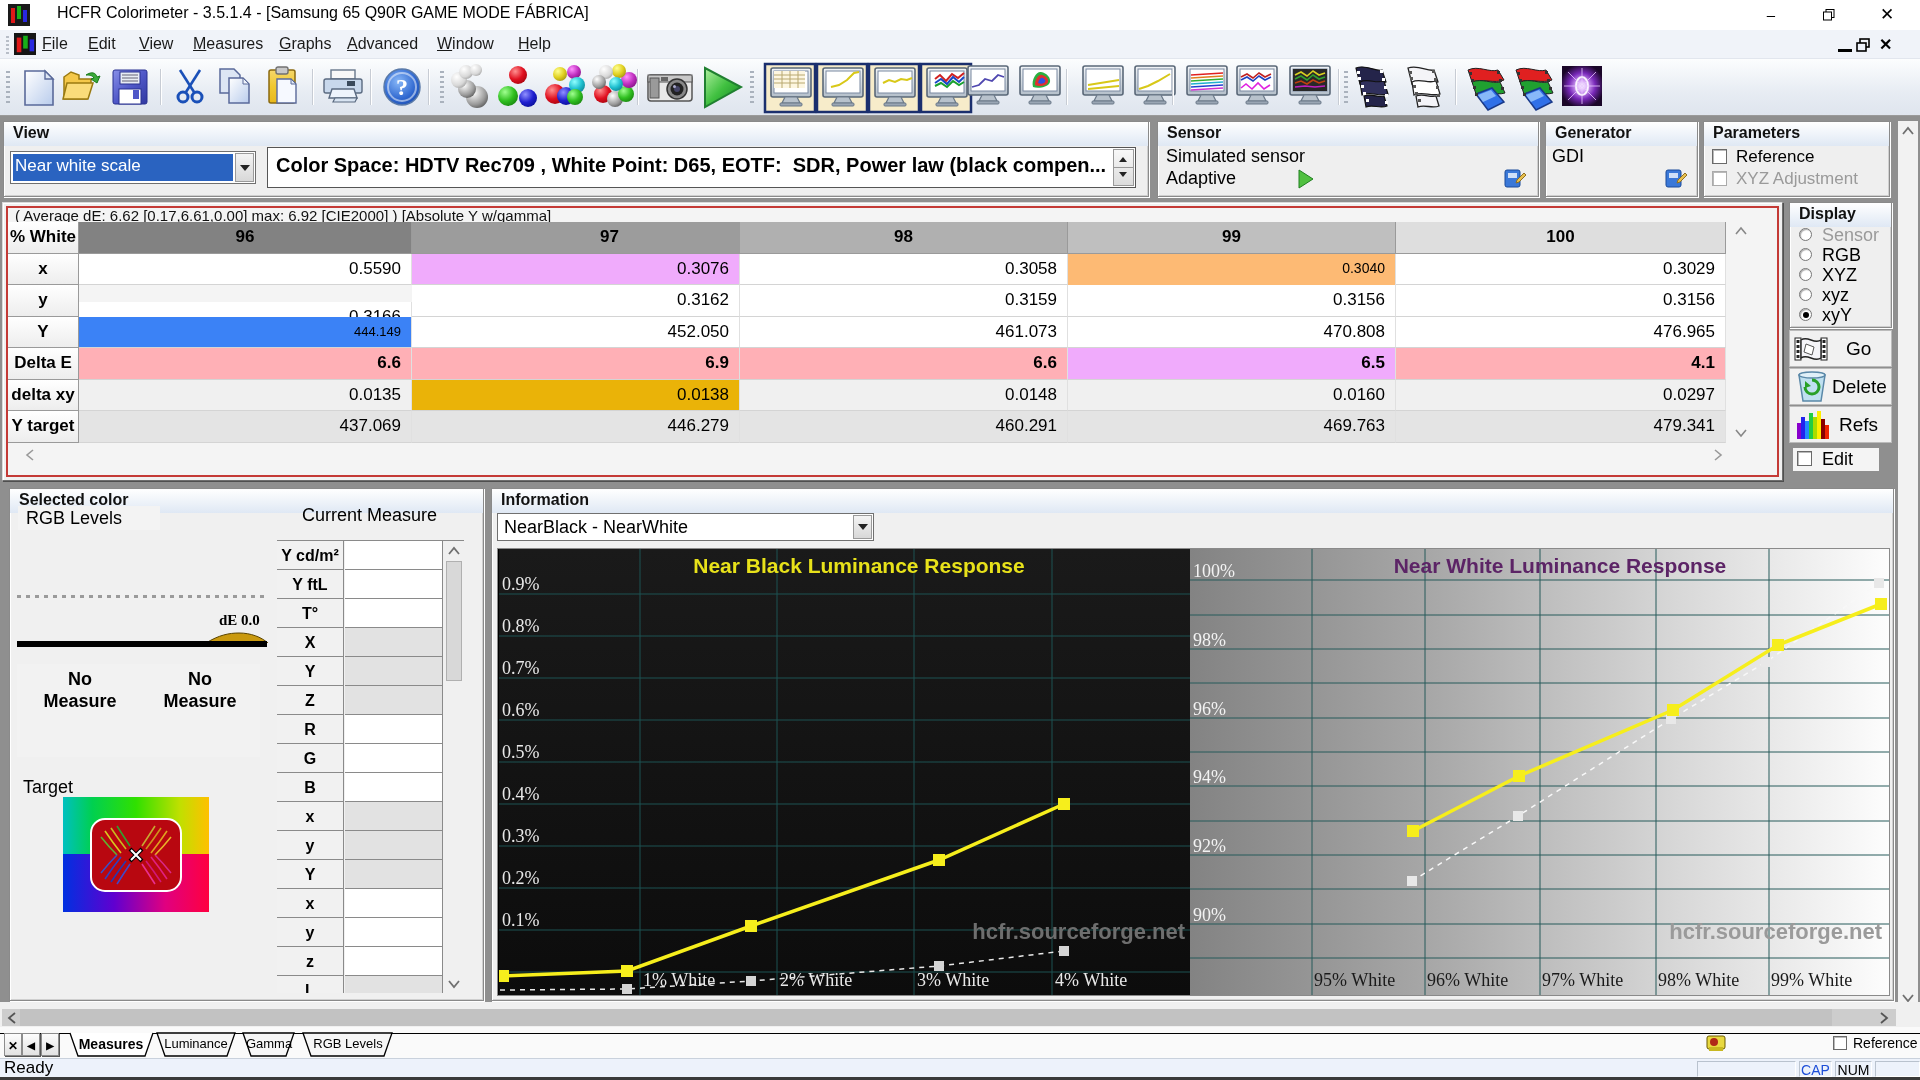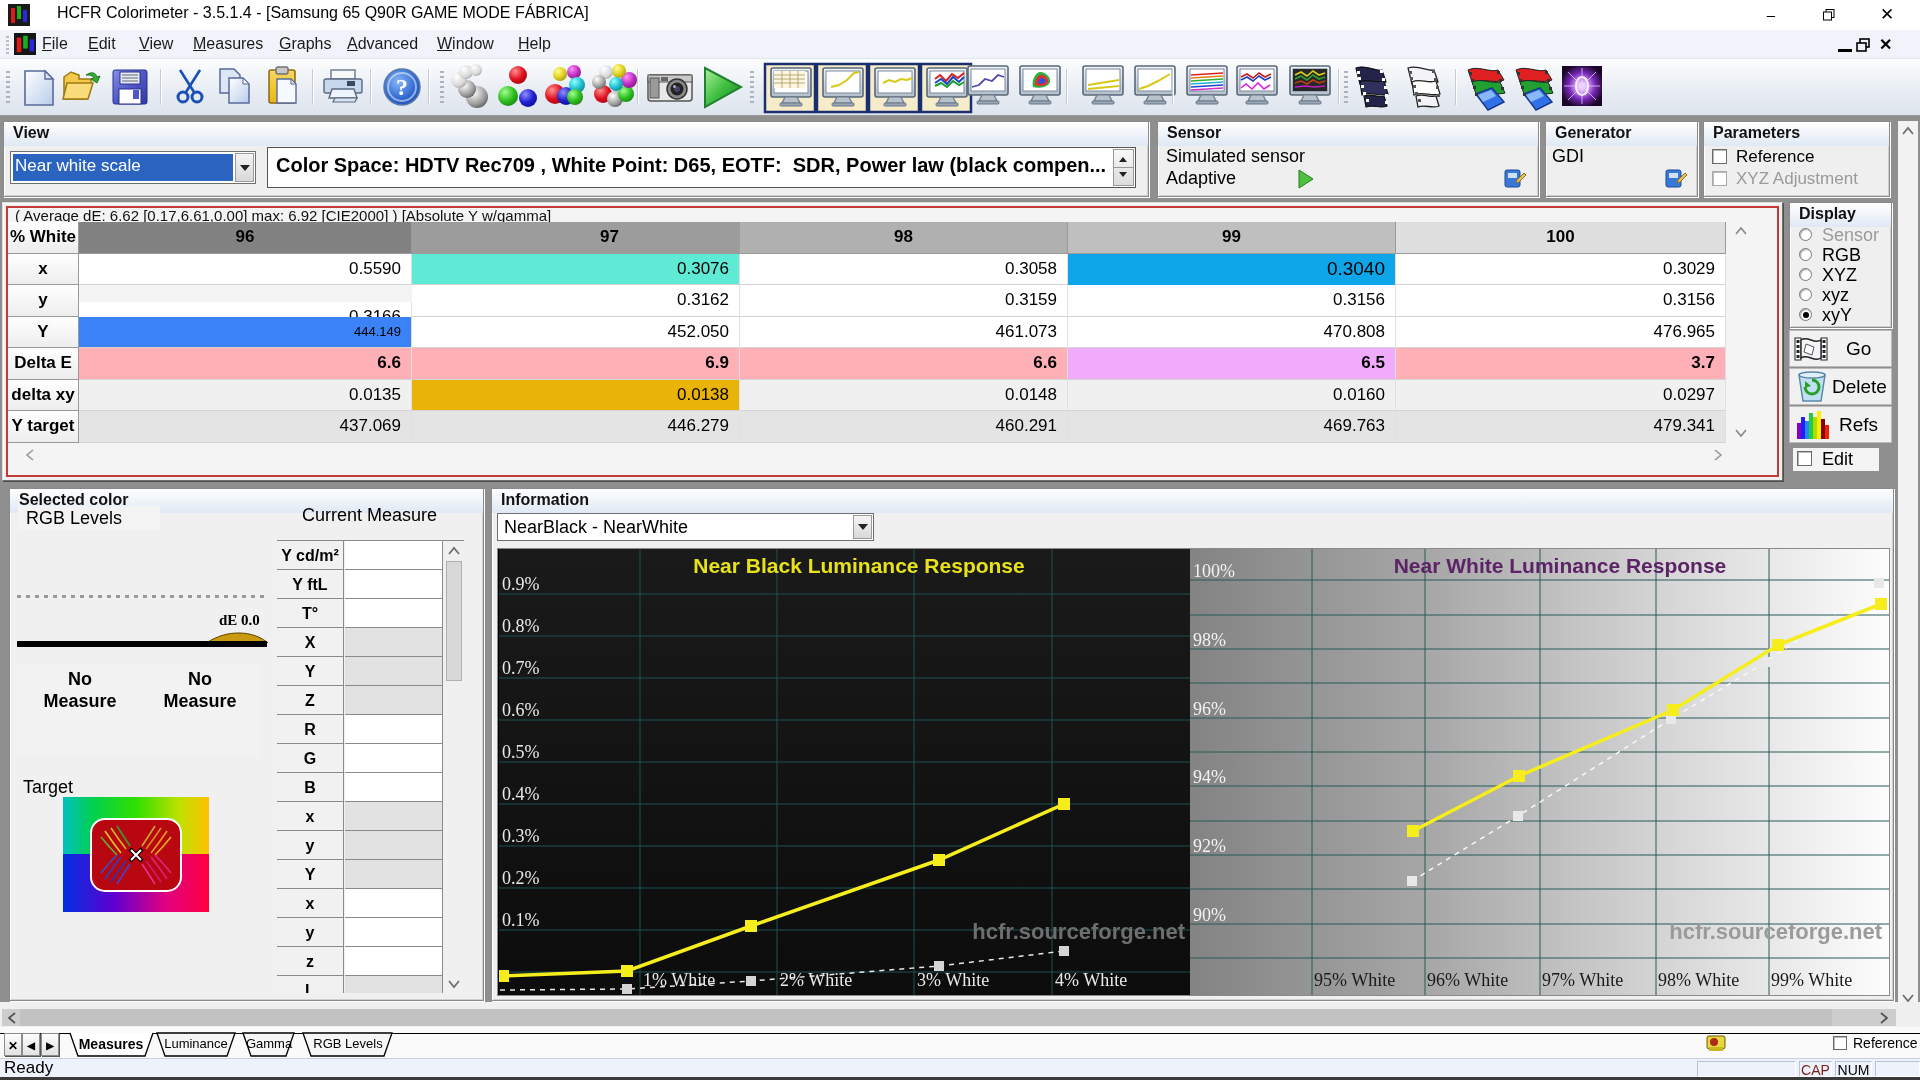--- a/index.html
+++ b/index.html
@@ -514,42 +514,42 @@
 <div class="abs" style="left:6px;top:206px;width:1773px;height:271px;border:2px solid #c43a36;background:#f4f4f4"></div>
 <div class="abs" style="left:15px;top:207px;font-size:15px;font-weight:normal;color:#111">( Average dE: 6.62 [0.17,6.61,0.00] max: 6.92 [CIE2000] ) [Absolute Y w/gamma]</div>
 <div class="cell rowhead" style="left:8px;top:222px;width:71px;height:32px;line-height:30px;font-size:17px">% White</div>
 <div class="cell colhead" style="left:79px;top:222px;width:333px;height:32px;line-height:30px;background:#828282;font-size:17px">96</div>
 <div class="cell colhead" style="left:412px;top:222px;width:396px;height:32px;line-height:30px;background:#9c9c9c;font-size:17px">97</div>
 <div class="cell colhead" style="left:740px;top:222px;width:328px;height:32px;line-height:30px;background:#b0b0b0;font-size:17px">98</div>
 <div class="cell colhead" style="left:1068px;top:222px;width:328px;height:32px;line-height:30px;background:#bfbfbf;font-size:17px">99</div>
 <div class="cell colhead" style="left:1396px;top:222px;width:330px;height:32px;line-height:30px;background:#dedede;font-size:17px">100</div>
 <div class="cell rowhead" style="left:8px;top:254px;width:71px;height:31px;line-height:29px;font-size:17px">x</div>
 <div class="cell dcell" style="left:79px;top:254px;width:333px;height:31px;line-height:29px;background:#ffffff;font-size:17px">0.5590</div>
-<div class="cell dcell" style="left:412px;top:254px;width:328px;height:31px;line-height:29px;background:#5eead4;font-size:17px">0.3076</div>
+<div class="cell dcell" style="left:412px;top:254px;width:328px;height:31px;line-height:29px;background:#f0abfc;font-size:17px">0.3076</div>
 <div class="cell dcell" style="left:740px;top:254px;width:328px;height:31px;line-height:29px;background:#ffffff;font-size:17px">0.3058</div>
-<div class="cell dcell" style="left:1068px;top:254px;width:328px;height:35px;line-height:29px;background:#0ea5e9;font-size:19px">0.3040</div>
+<div class="cell dcell" style="left:1068px;top:254px;width:328px;height:35px;line-height:29px;background:#fdba74;font-size:14px">0.3040</div>
 <div class="cell dcell" style="left:1396px;top:254px;width:330px;height:31px;line-height:29px;background:#ffffff;font-size:17px">0.3029</div>
 <div class="cell rowhead" style="left:8px;top:285px;width:71px;height:32px;line-height:30px;font-size:17px">y</div>
 <div class="cell dcell" style="left:79px;top:302px;width:333px;height:32px;line-height:30px;background:#ffffff;font-size:17px">0.3166</div>
 <div class="cell dcell" style="left:412px;top:285px;width:328px;height:32px;line-height:30px;background:#ffffff;font-size:17px">0.3162</div>
 <div class="cell dcell" style="left:740px;top:285px;width:328px;height:32px;line-height:30px;background:#ffffff;font-size:17px">0.3159</div>
 <div class="cell dcell" style="left:1068px;top:285px;width:328px;height:32px;line-height:30px;background:#ffffff;font-size:17px">0.3156</div>
 <div class="cell dcell" style="left:1396px;top:285px;width:330px;height:32px;line-height:30px;background:#ffffff;font-size:17px">0.3156</div>
 <div class="cell rowhead" style="left:8px;top:317px;width:71px;height:31px;line-height:29px;font-size:17px">Y</div>
 <div class="cell dcell" style="left:79px;top:317px;width:333px;height:31px;line-height:29px;background:#3b82f6;font-size:13px">444.149</div>
 <div class="cell dcell" style="left:412px;top:317px;width:328px;height:31px;line-height:29px;background:#ffffff;font-size:17px">452.050</div>
 <div class="cell dcell" style="left:740px;top:317px;width:328px;height:31px;line-height:29px;background:#ffffff;font-size:17px">461.073</div>
 <div class="cell dcell" style="left:1068px;top:317px;width:328px;height:31px;line-height:29px;background:#ffffff;font-size:17px">470.808</div>
 <div class="cell dcell" style="left:1396px;top:317px;width:330px;height:31px;line-height:29px;background:#ffffff;font-size:17px">476.965</div>
 <div class="cell rowhead" style="left:8px;top:348px;width:71px;height:32px;line-height:30px;font-size:17px">Delta E</div>
 <div class="cell dcell" style="left:79px;top:348px;width:333px;height:32px;line-height:30px;background:#ffb0b6;font-weight:bold;font-size:17px">6.6</div>
 <div class="cell dcell" style="left:412px;top:348px;width:328px;height:32px;line-height:30px;background:#ffb0b6;font-weight:bold;font-size:17px">6.9</div>
 <div class="cell dcell" style="left:740px;top:348px;width:328px;height:32px;line-height:30px;background:#ffb0b6;font-weight:bold;font-size:17px">6.6</div>
 <div class="cell dcell" style="left:1068px;top:348px;width:328px;height:32px;line-height:30px;background:#f0abfc;font-weight:bold;font-size:17px">6.5</div>
-<div class="cell dcell" style="left:1396px;top:348px;width:330px;height:32px;line-height:30px;background:#ffb0b6;font-weight:bold;font-size:17px">3.7</div>
+<div class="cell dcell" style="left:1396px;top:348px;width:330px;height:32px;line-height:30px;background:#ffb0b6;font-weight:bold;font-size:17px">4.1</div>
 <div class="cell rowhead" style="left:8px;top:380px;width:71px;height:31px;line-height:29px;font-size:17px">delta xy</div>
 <div class="cell dcell" style="left:79px;top:380px;width:333px;height:31px;line-height:29px;background:#f0f0f0;font-size:17px">0.0135</div>
 <div class="cell dcell" style="left:412px;top:380px;width:328px;height:31px;line-height:29px;background:#eab308;font-size:17px">0.0138</div>
 <div class="cell dcell" style="left:740px;top:380px;width:328px;height:31px;line-height:29px;background:#f0f0f0;font-size:17px">0.0148</div>
 <div class="cell dcell" style="left:1068px;top:380px;width:328px;height:31px;line-height:29px;background:#f0f0f0;font-size:17px">0.0160</div>
 <div class="cell dcell" style="left:1396px;top:380px;width:330px;height:31px;line-height:29px;background:#f0f0f0;font-size:17px">0.0297</div>
 <div class="cell rowhead" style="left:8px;top:411px;width:71px;height:32px;line-height:30px;font-size:17px">Y target</div>
 <div class="cell dcell" style="left:79px;top:411px;width:333px;height:32px;line-height:30px;background:#e4e4e4;font-size:17px">437.069</div>
 <div class="cell dcell" style="left:412px;top:411px;width:328px;height:32px;line-height:30px;background:#e4e4e4;font-size:17px">446.279</div>
 <div class="cell dcell" style="left:740px;top:411px;width:328px;height:32px;line-height:30px;background:#e4e4e4;font-size:17px">460.291</div>
@@ -885,18 +885,18 @@
 <svg class="abs" style="left:1706px;top:1033px" width="20" height="20" viewBox="0 0 20 20">
       <rect x="1" y="3" width="18" height="13" rx="2" fill="#e8d840" stroke="#6a5a00"></rect>
       <circle cx="8" cy="9" r="4" fill="#b02818"></circle>
       <rect x="3" y="14" width="14" height="4" fill="#c8b820"></rect>
     </svg>
 <div class="check" style="left:1833px;top:1036px;width:14px;height:14px"></div>
 <div class="abs" style="left:1853px;top:1035px;font-size:14px">Reference</div>
 <div class="abs" style="left:0;top:1058px;width:1920px;height:19px;background:#edf2fb;border-top:1px solid #c9d1dc"></div>
 <div class="abs" style="left:4px;top:1058px;font-size:17px;color:#000">Ready</div>
 <div class="abs" style="left:1697px;top:1061px;width:99px;height:16px;background:#edf2fb;border:1px solid #b9c2ce;border-bottom-color:#fff;border-right-color:#fff;font-size:14px;text-align:center;color:#000"></div>
-<div class="abs" style="left:1799px;top:1061px;width:33px;height:16px;background:#edf2fb;border:1px solid #b9c2ce;border-bottom-color:#fff;border-right-color:#fff;font-size:14px;text-align:center;color:#7f1d1d">CAP</div>
+<div class="abs" style="left:1799px;top:1061px;width:33px;height:16px;background:#edf2fb;border:1px solid #b9c2ce;border-bottom-color:#fff;border-right-color:#fff;font-size:14px;text-align:center;color:#1d4ed8">CAP</div>
 <div class="abs" style="left:1835px;top:1061px;width:37px;height:16px;background:#edf2fb;border:1px solid #b9c2ce;border-bottom-color:#fff;border-right-color:#fff;font-size:14px;text-align:center;color:#000">NUM</div>
 <div class="abs" style="left:1875px;top:1061px;width:45px;height:16px;background:#edf2fb;border:1px solid #b9c2ce;border-bottom-color:#fff;border-right-color:#fff;font-size:14px;text-align:center;color:#000"></div>
 <div class="abs" style="left:0;top:1077px;width:1920px;height:3px;background:#3a3a3a"></div>
 
 </div>
 
 </body></html>

